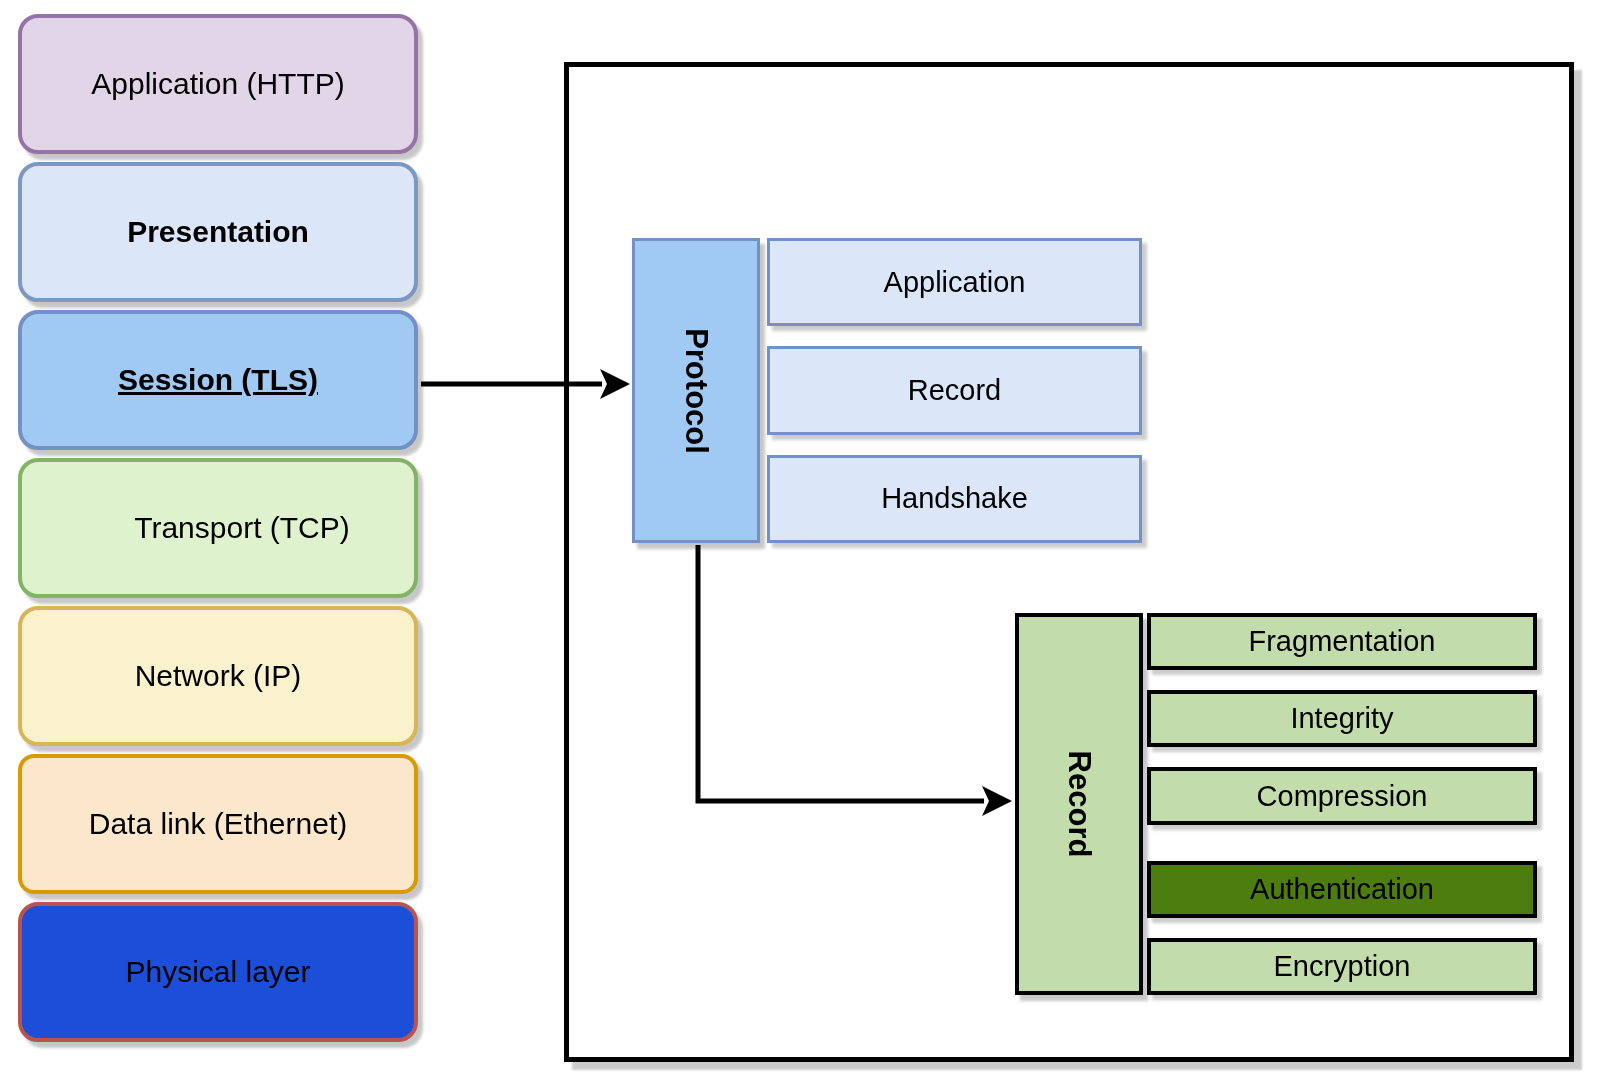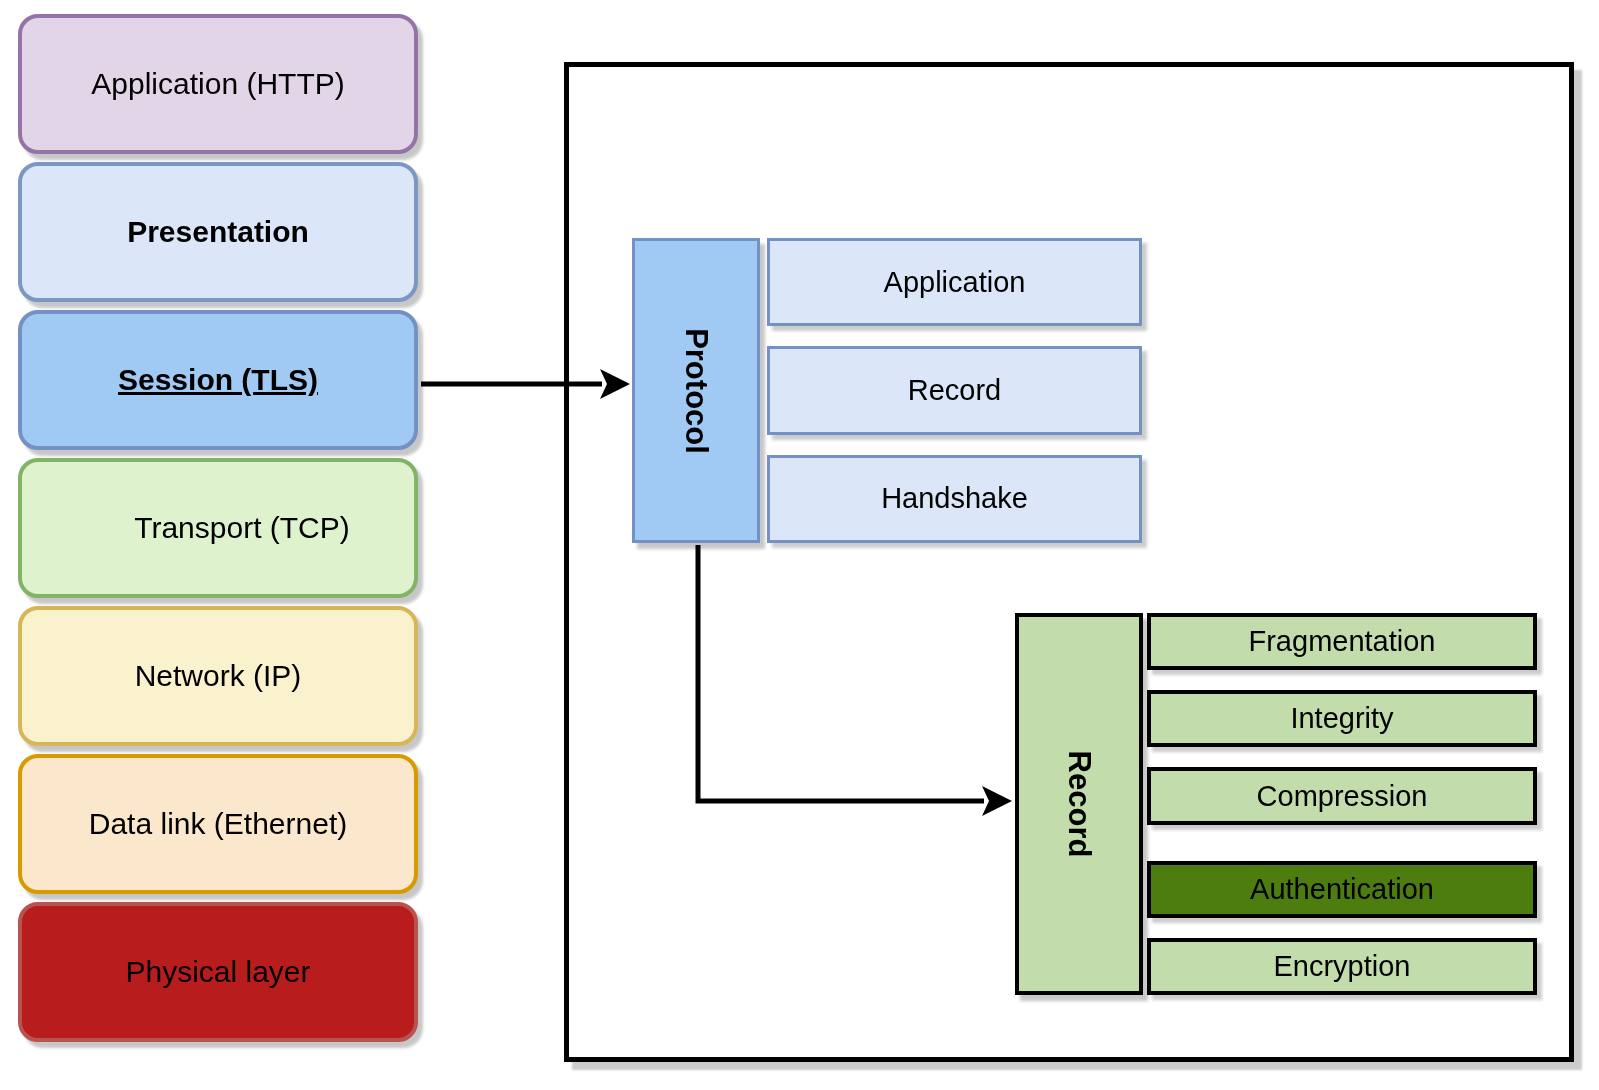--- a/index.html
+++ b/index.html
@@ -68,24 +68,24 @@
   </div>
   <div class="osi-layer bold" style="background-color: rgb(160, 201, 243); border-color: rgb(115, 145, 196); text-decoration: underline;">
     <span>Session (TLS)</span>
   </div>
   <div class="osi-layer" style="background-color: rgb(223, 242, 206); border-color: rgb(130, 179, 102); padding-left: 48px;">
     <span>Transport (TCP)</span>
   </div>
   <div class="osi-layer" style="background-color: rgb(250, 241, 205); border-color: rgb(214, 182, 86);">
     <span>Network (IP)</span>
   </div>
-  <div class="osi-layer" style="background-color: rgb(250, 231, 204); border-color: rgb(215, 155, 0);">
+  <div class="osi-layer" style="background-color: rgb(250, 231, 204); border-color: rgb(215, 155, 0); border-radius: 16px;">
     <span>Data link (Ethernet)</span>
   </div>
-  <div class="osi-layer" style="background-color: #b91c1c; border-color: rgb(184, 84, 80);">
+  <div class="osi-layer" style="background-color: #1d4ed8; border-color: rgb(184, 84, 80);">
     <span>Physical layer</span>
   </div>
 </div>
 
 <div class="tls-outer"></div>
 
 <div class="vheader protocol-header" style="background-color: rgb(160, 201, 243); border-color: rgb(115, 145, 196);">
   <span class="vtext">Protocol</span>
 </div>
 <div class="rows protocol-rows">

